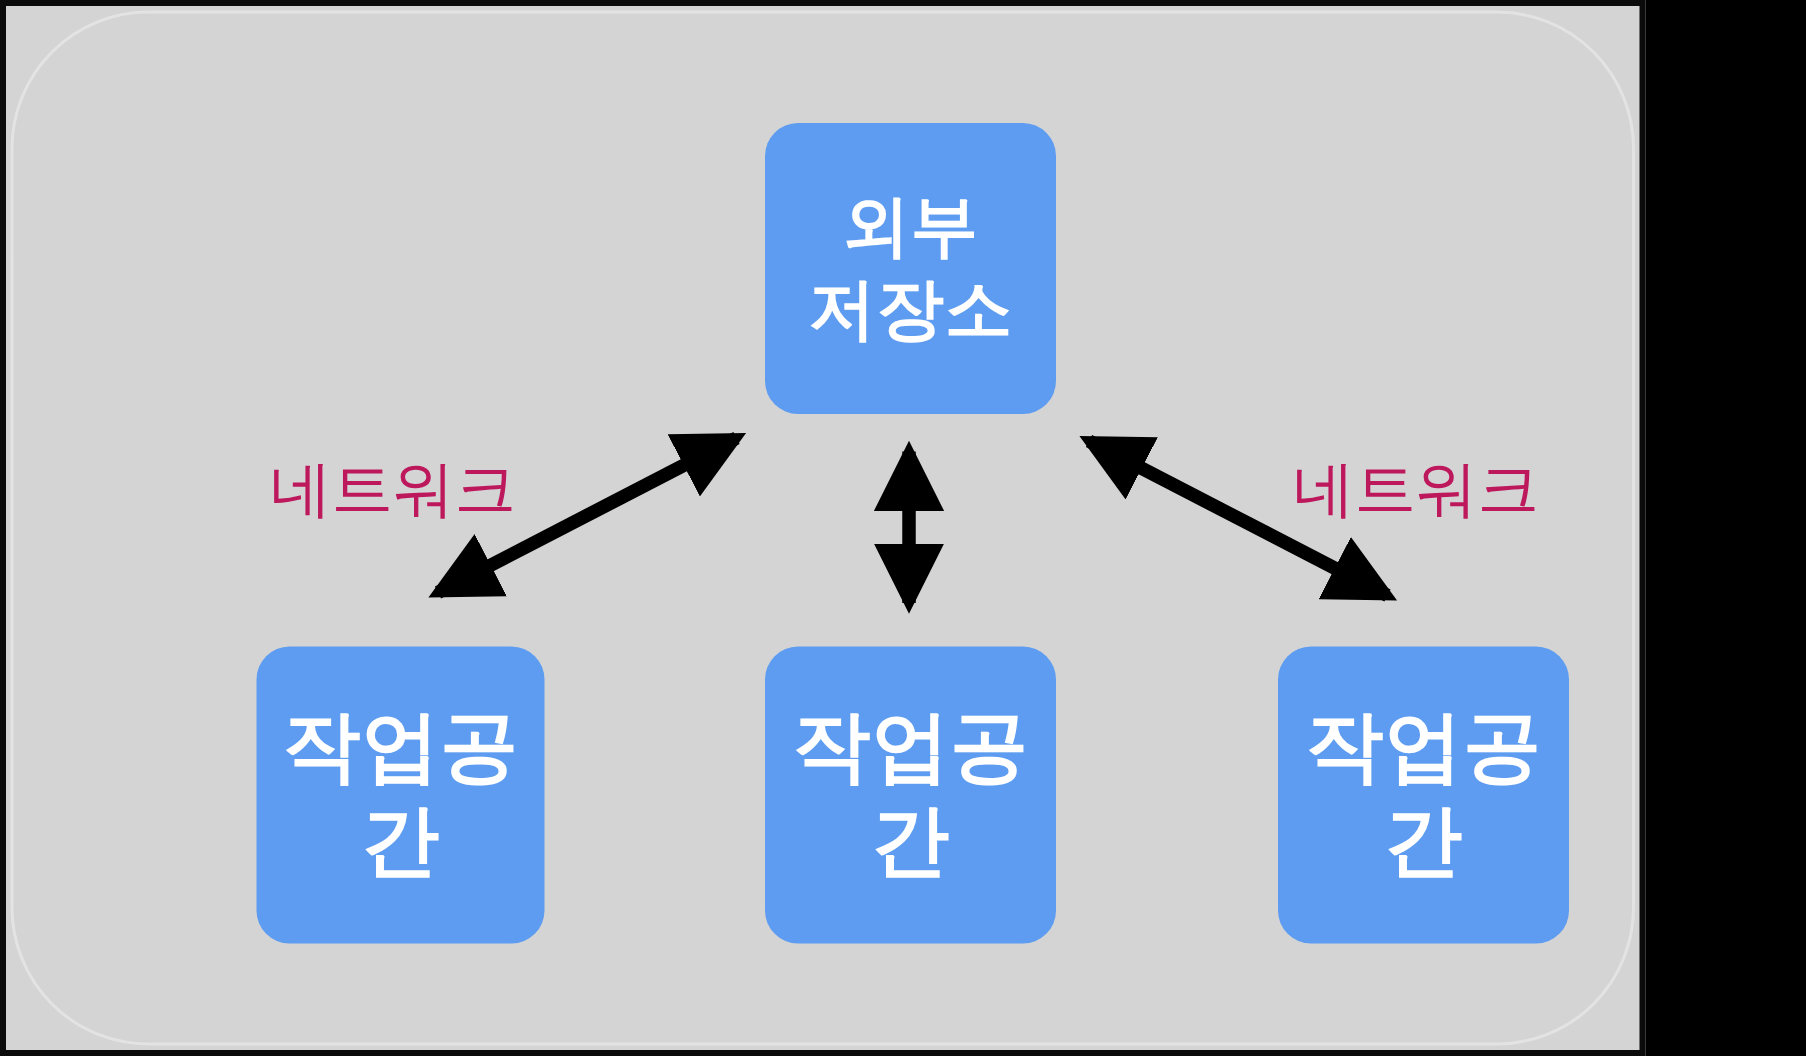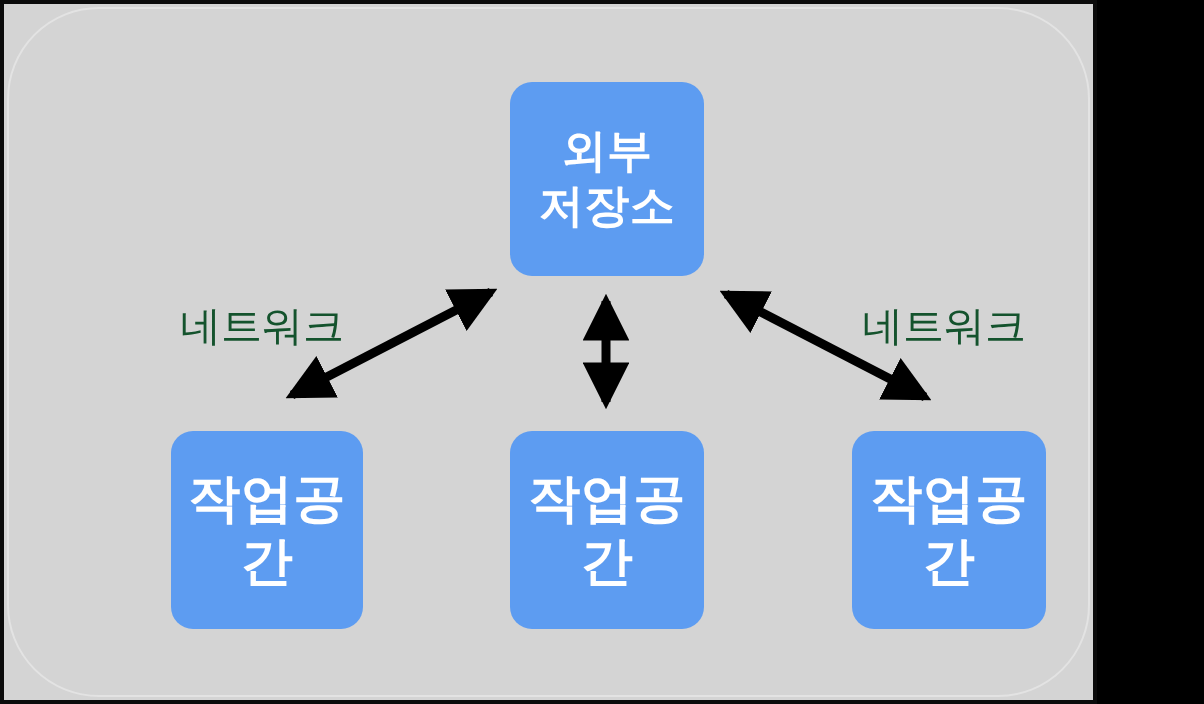--- a/index.html
+++ b/index.html
@@ -69,21 +69,21 @@
     height: 198px;
   }
   #node-workspace-3 {
     left: 848px;
     top: 427px;
     width: 194px;
     height: 198px;
   }
   .edge-label {
     position: absolute;
-    color: #14532d;
+    color: #be185d;
     font-size: 41px;
     font-weight: 500;
     letter-spacing: 0px;
     white-space: nowrap;
     text-align: center;
   }
   #label-network-left {
     left: 176px;
     top: 295px;
   }

